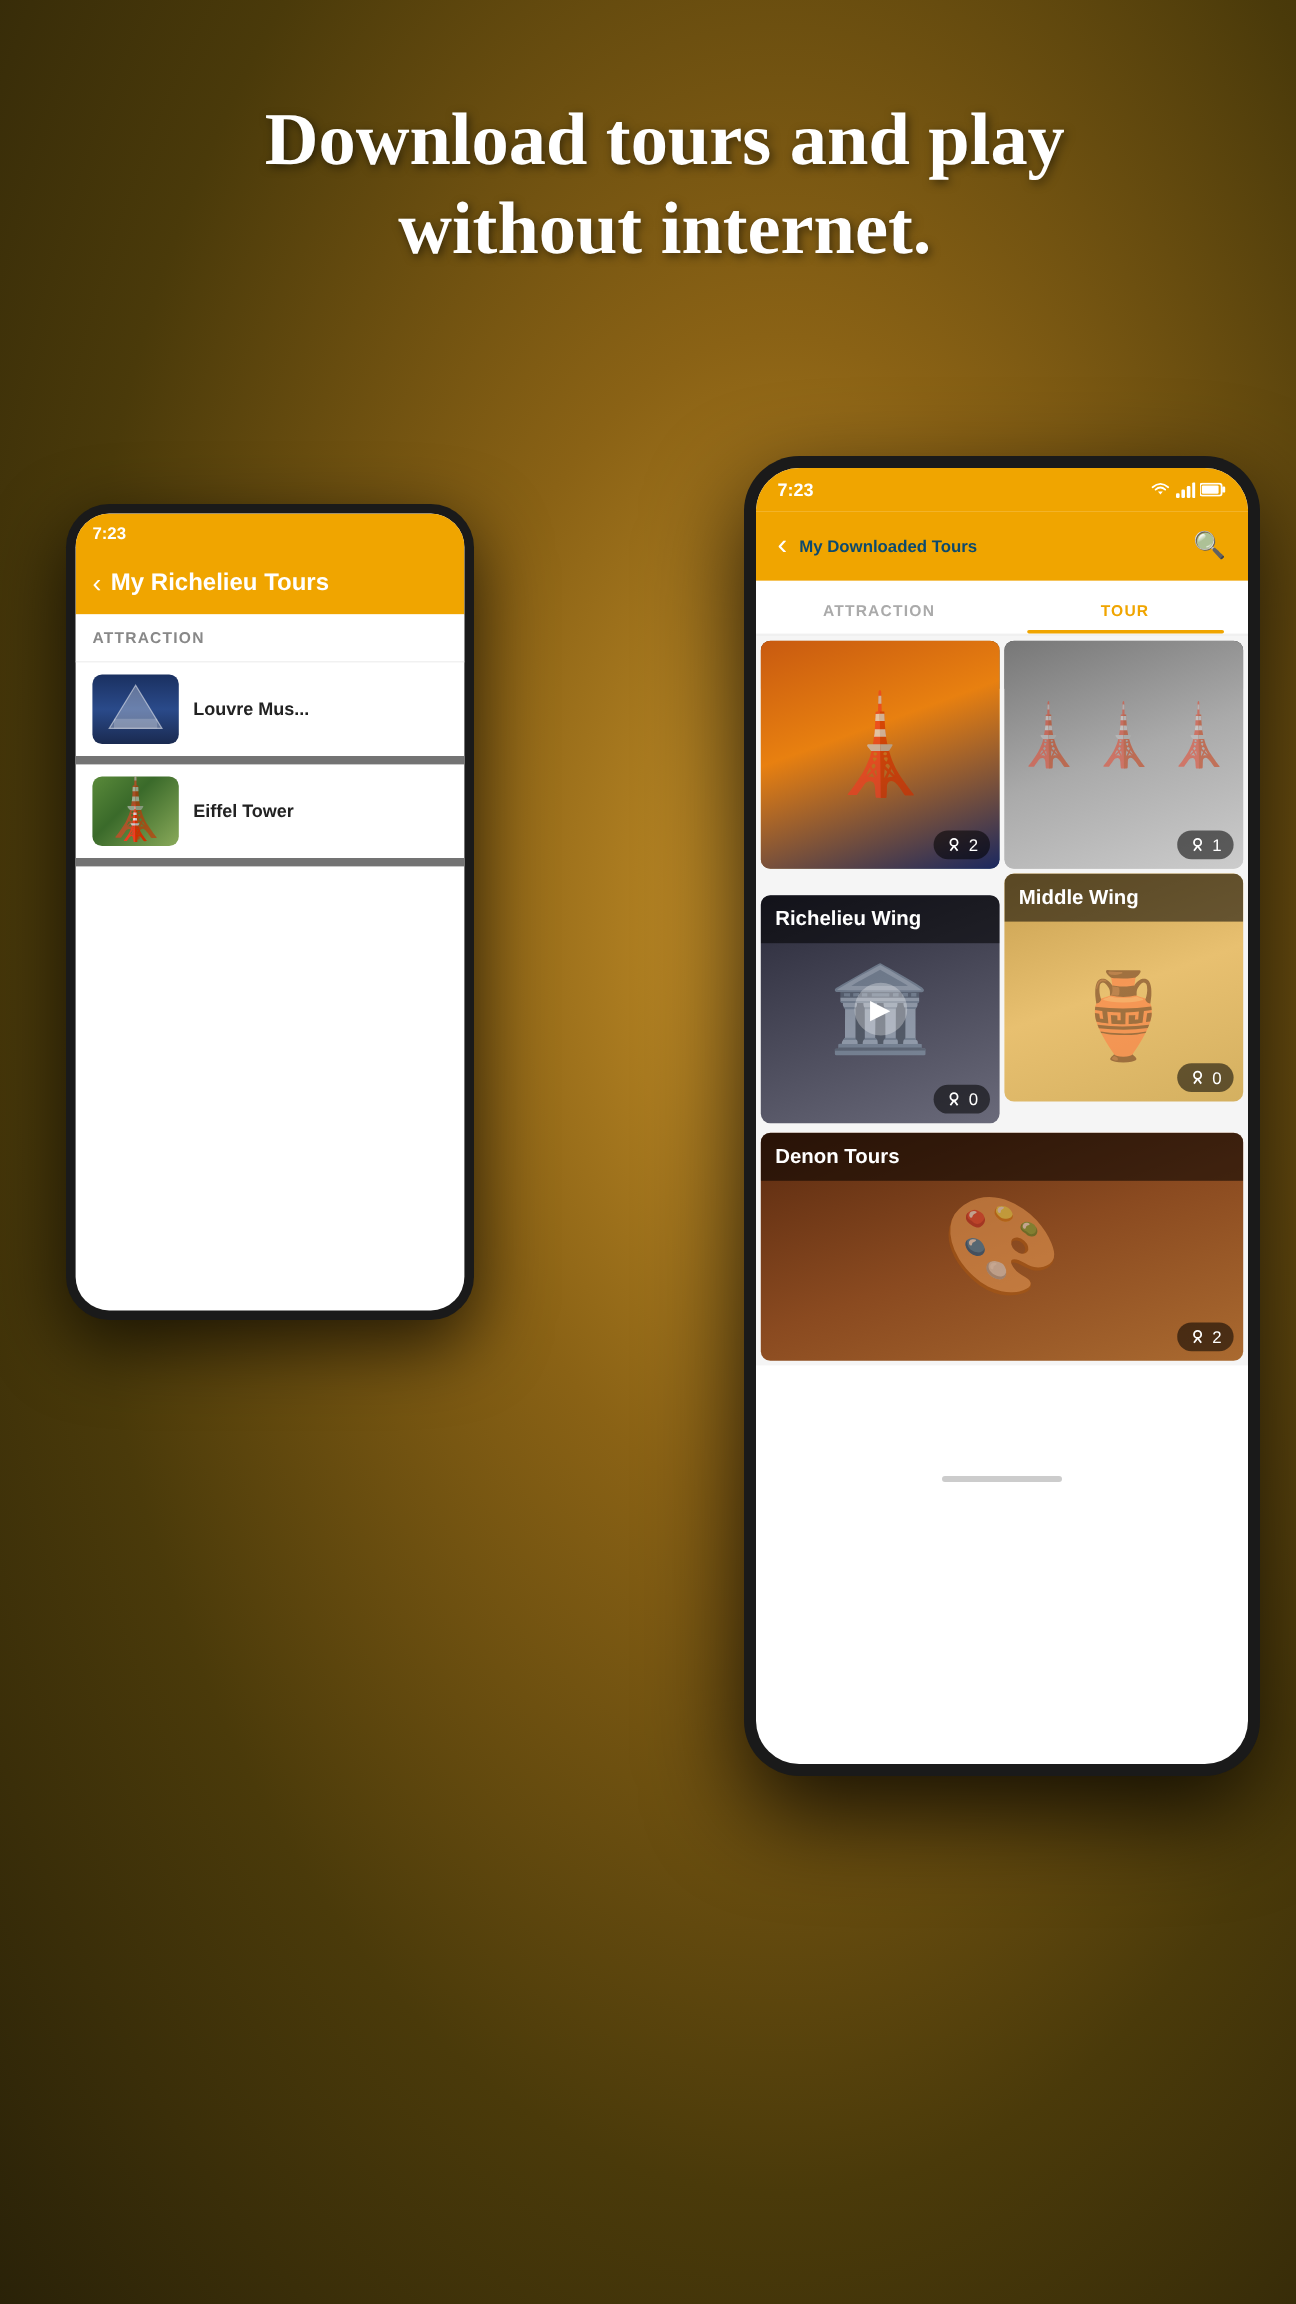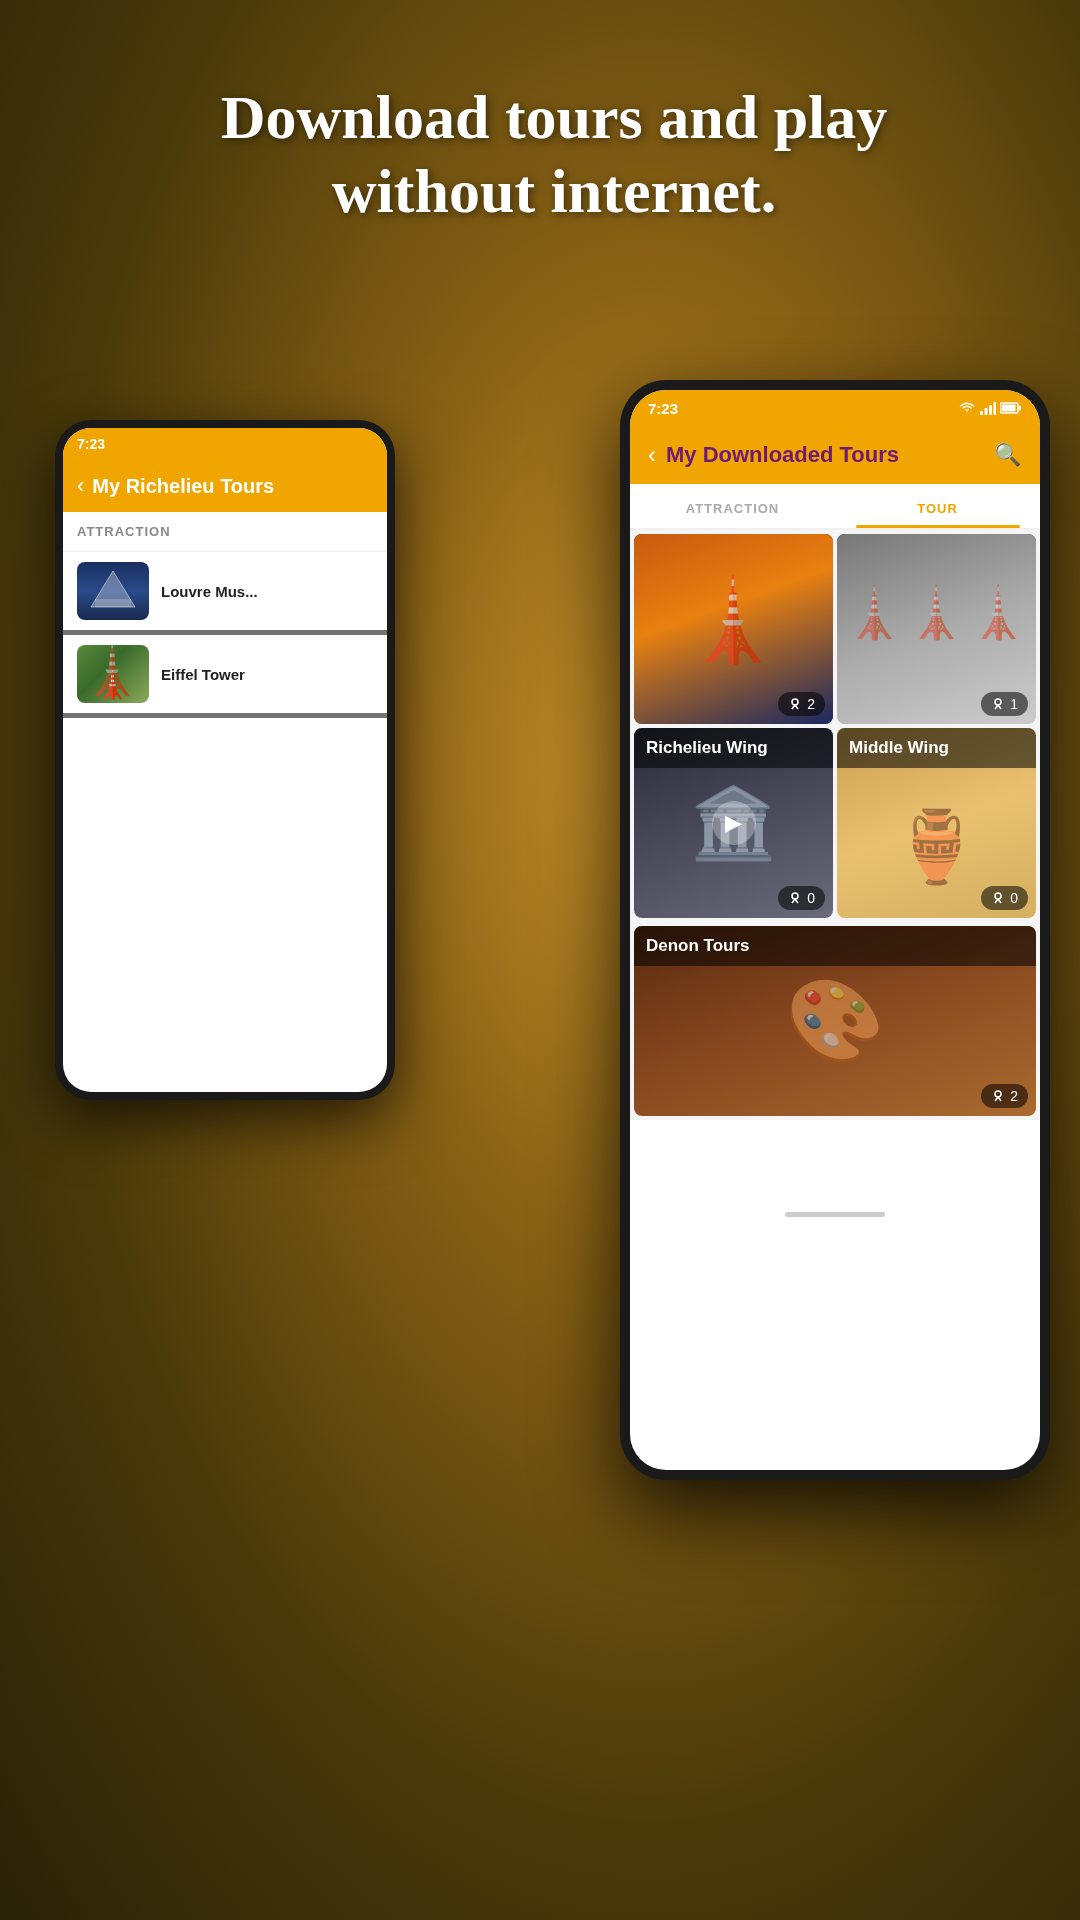--- a/index.html
+++ b/index.html
@@ -94,21 +94,21 @@
       color: #888;
       letter-spacing: 1px;
       font-weight: 600;
     }
 
     .phone-bg .list-item {
       display: flex;
       align-items: center;
       gap: 12px;
       padding: 10px 14px;
-      border-bottom: 5px solid #737373;
+      border-bottom: 7px solid #737373;
     }
 
     .phone-bg .list-item .thumb {
       width: 72px;
       height: 58px;
       border-radius: 8px;
       object-fit: cover;
       flex-shrink: 0;
       overflow: hidden;
     }
@@ -187,22 +187,22 @@
       align-items: center;
       gap: 10px;
     }
 
     .phone-main .header .back-arrow {
       color: white;
       font-size: 24px;
     }
 
     .phone-main .header .title {
-      color: #701a75;
-      font-size: 22px;
+      color: #0c4a6e;
+      font-size: 14px;
       font-weight: bold;
     }
 
     .phone-main .header .search-icon {
       color: white;
       font-size: 22px;
     }
 
     .phone-main .tab-bar {
       background: white;
@@ -458,21 +458,21 @@
         </div>
         <div class="count-badge">
           <svg width="14" height="14" viewBox="0 0 14 14">
             <circle cx="7" cy="5" r="3" fill="none" stroke="white" stroke-width="1.5"></circle>
             <path d="M7 8 L4 12 M7 8 L10 12" stroke="white" stroke-width="1.5"></path>
           </svg>
           <span>1</span>
         </div>
       </div>
 
-      <div class="grid-item" style="background:linear-gradient(160deg,#2a2a3a 0%,#4a4a5a 50%,#6a6a7a 100%);">
+      <div class="grid-item" style="background:linear-gradient(160deg,#2a2a3a 0%,#4a4a5a 50%,#6a6a7a 100%);margin-top:18px;">
         <div class="overlay-label">Richelieu Wing</div>
         <div style="position:absolute;inset:0;display:flex;align-items:center;justify-content:center;">
           <div style="font-size:70px;opacity:0.5;">🏛️</div>
         </div>
         <div class="play-btn">▶</div>
         <div class="count-badge">
           <svg width="14" height="14" viewBox="0 0 14 14">
             <circle cx="7" cy="5" r="3" fill="none" stroke="white" stroke-width="1.5"></circle>
             <path d="M7 8 L4 12 M7 8 L10 12" stroke="white" stroke-width="1.5"></path>
           </svg>

